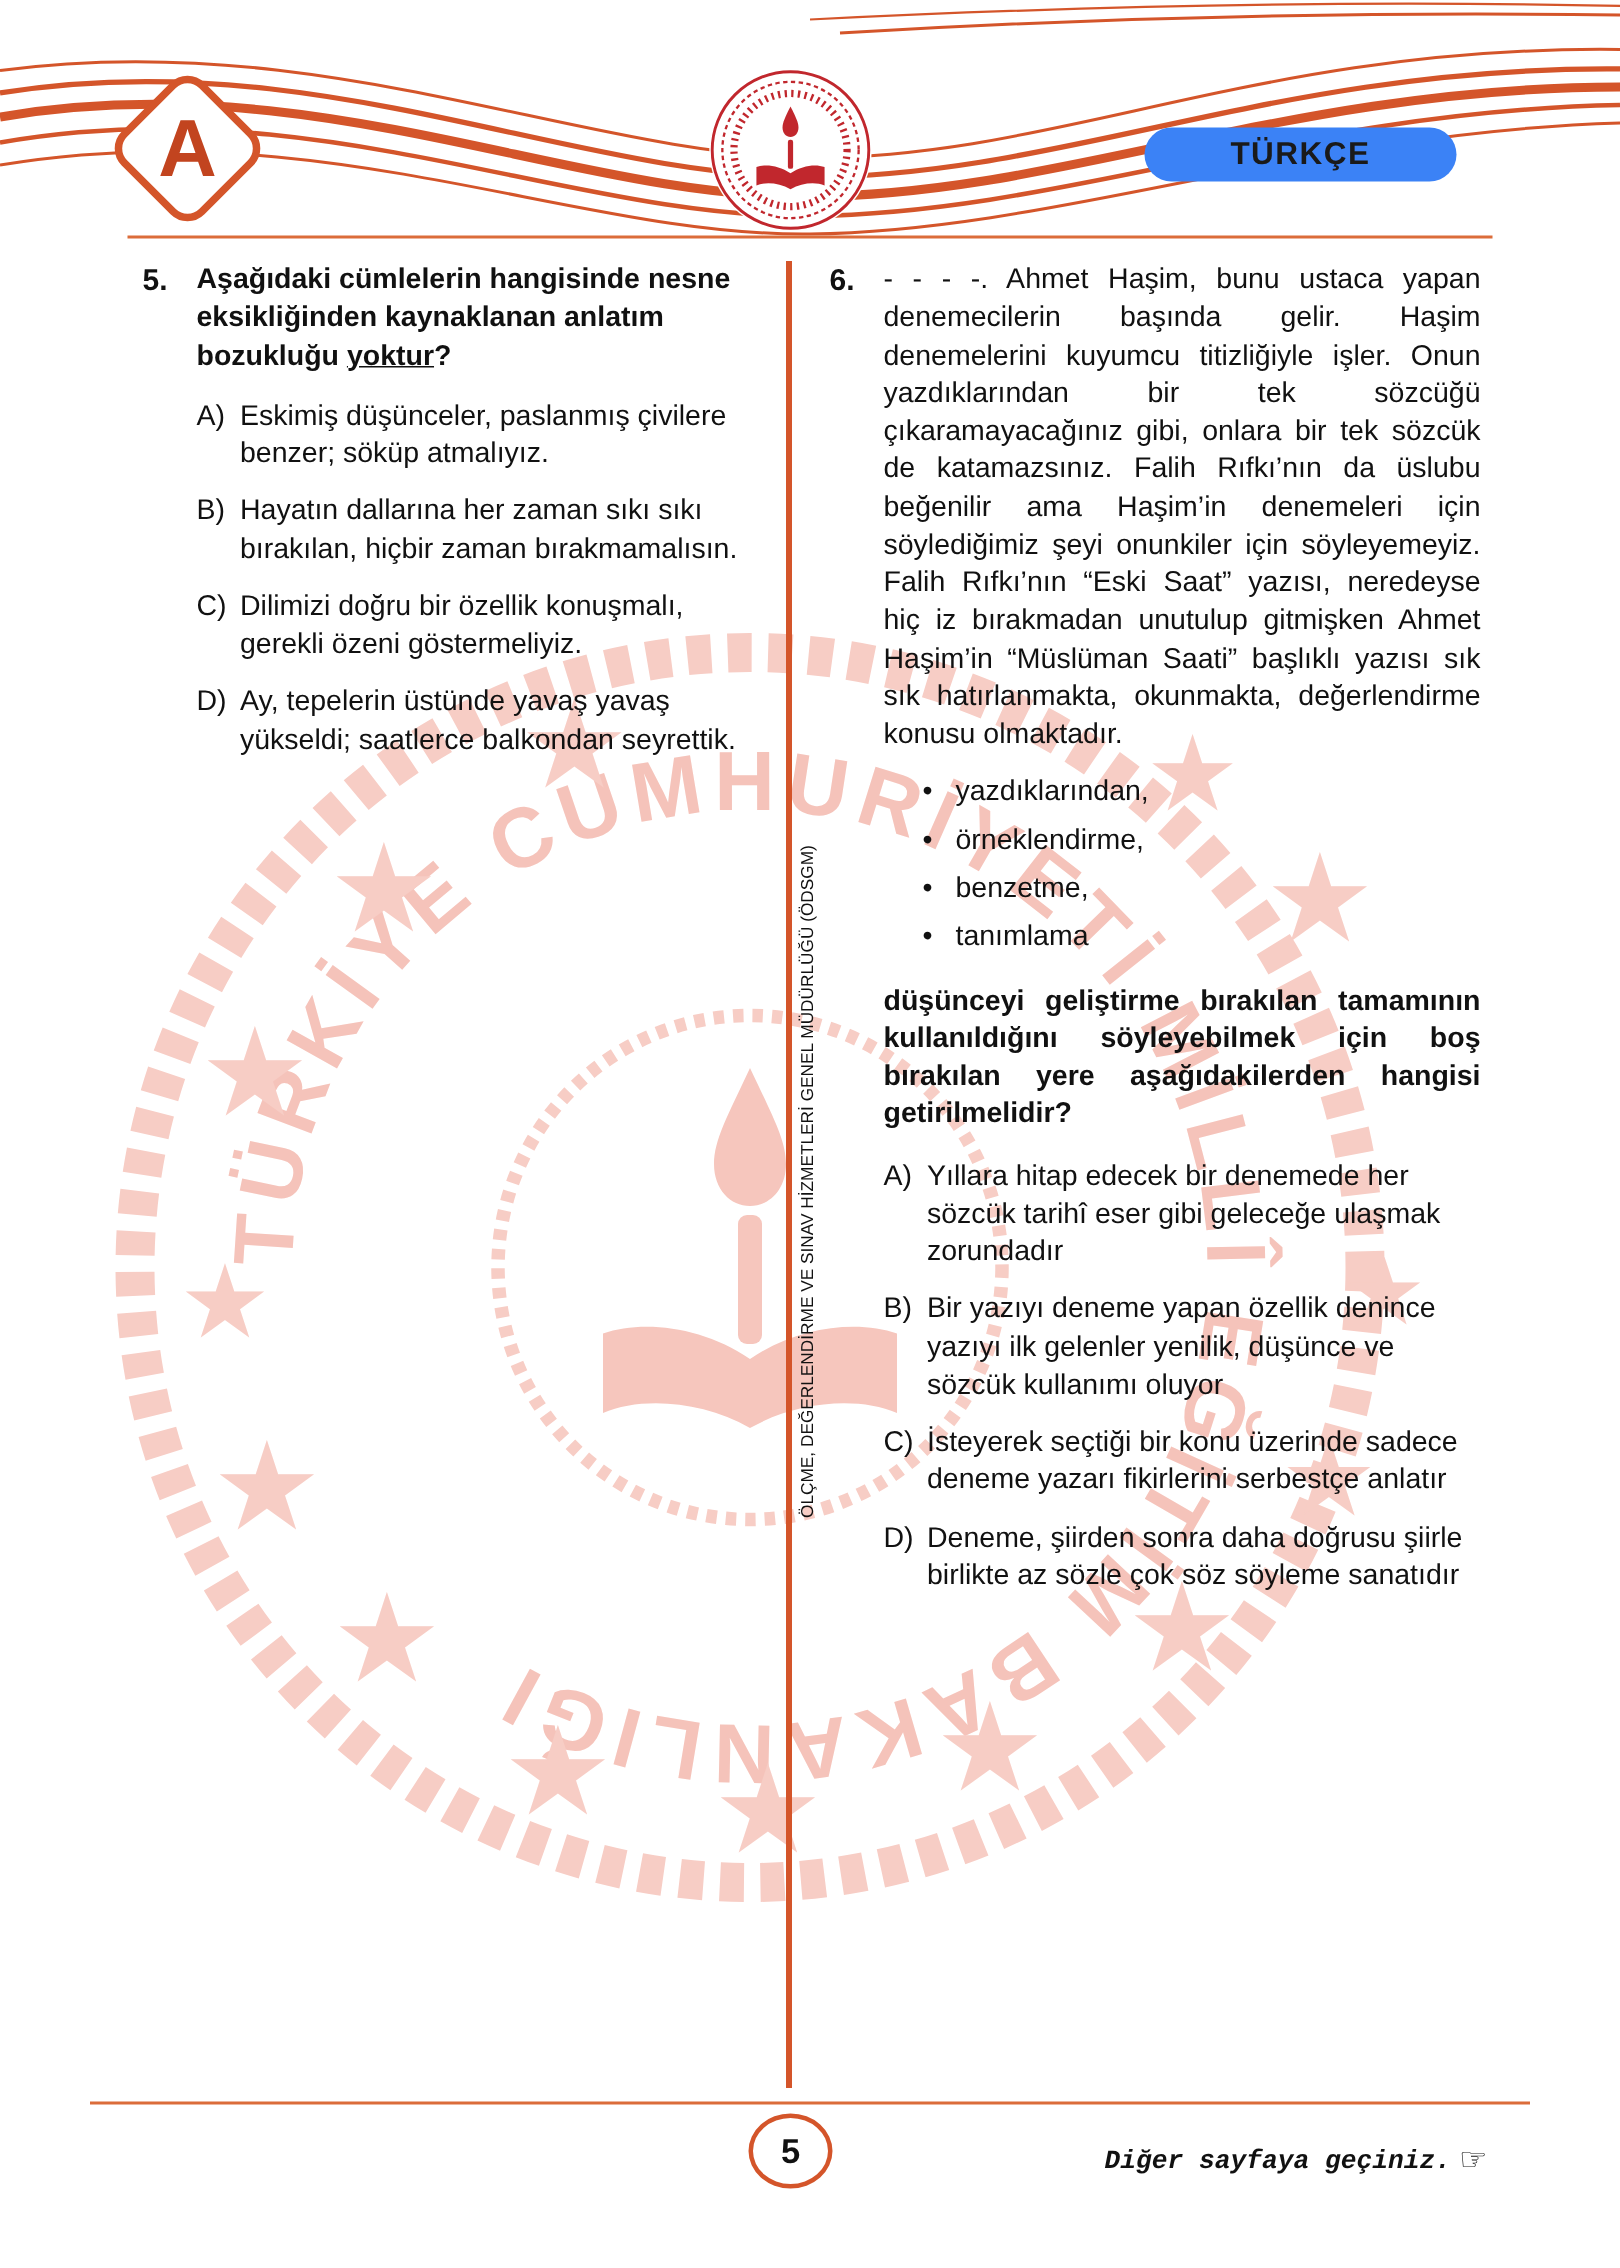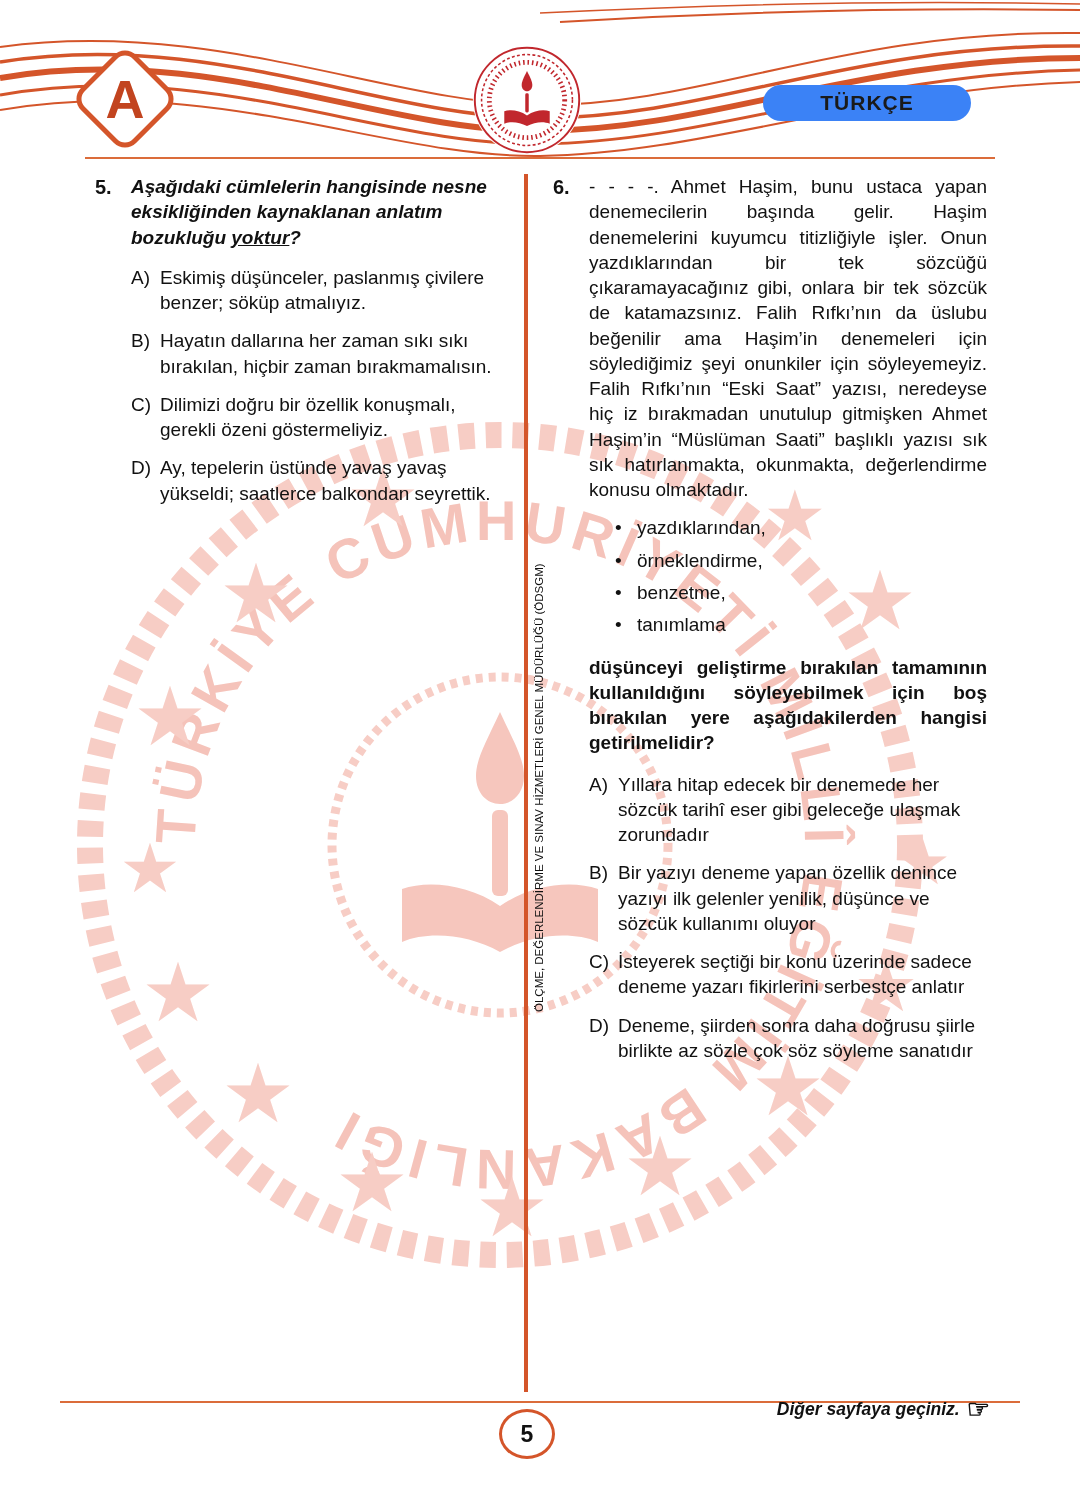--- a/index.html
+++ b/index.html
@@ -39,21 +39,21 @@
   }
   .header-rule { position: absolute; left: 85px; right: 85px; top: 157px; height: 2px; background: #db6c3a; z-index: 2; }
 
   
   .col { position: absolute; top: 174px; z-index: 1; font-size: 19px; line-height: 1.33; }
   .col-left  { left: 95px;  width: 416px; }
   .col-right { left: 553px; width: 434px; }
   .q { display: flex; }
   .qnum { flex: 0 0 36px; font-weight: bold; font-size: 20px; }
   .qbody { flex: 1; }
-  .stem { margin: 0; font-weight: bold; font-style: italic; }
+  .stem { margin: 0; font-weight: bold; }
   .u { text-decoration: underline; }
   .options { margin-top: 15px; }
   .option { display: flex; margin-bottom: 13px; }
   .olet { flex: 0 0 29px; }
   .otext { flex: 1; }
   .passage { margin: 0; text-align: justify; }
   .intro { margin: 19px 0 0 0; font-weight: bold; }
   .bullets { margin-top: 13px; padding-left: 26px; }
   .bullet-item { display: flex; margin-bottom: 7px; }
   .bullet-marker { flex: 0 0 22px; }
@@ -70,23 +70,23 @@
 
   
   .footer-rule { position: absolute; left: 60px; right: 60px; top: 1401px; height: 2px; background: #db6c3a; z-index: 2; }
   .page-number {
     position: absolute; left: 499px; top: 1409px; width: 56px; height: 50px;
     border: 3px solid #d4552a; border-radius: 50%; background: #fff;
     display: flex; align-items: center; justify-content: center;
     font-weight: bold; font-size: 23px; z-index: 3;
   }
   .next-page-note {
-    position: absolute; right: 90px; top: 1396px; z-index: 2;
+    position: absolute; right: 90px; top: 1428px; z-index: 2;
     display: flex; align-items: center; gap: 7px;
-    font-weight: bold; font-style: italic; font-size: 17.5px;
+    font-weight: bold; font-style: italic; font-size: 17.5px; font-family: Liberation Mono, monospace;
   }
   .hand-icon { font-style: normal; font-size: 26px; line-height: 1; }
 </style>
 </head>
 <body>
 
 <div class="page">
 
   <svg class="watermark" viewBox="0 0 1080 1512" aria-hidden="true">
     <g fill="none" stroke="#f7cdc5">

